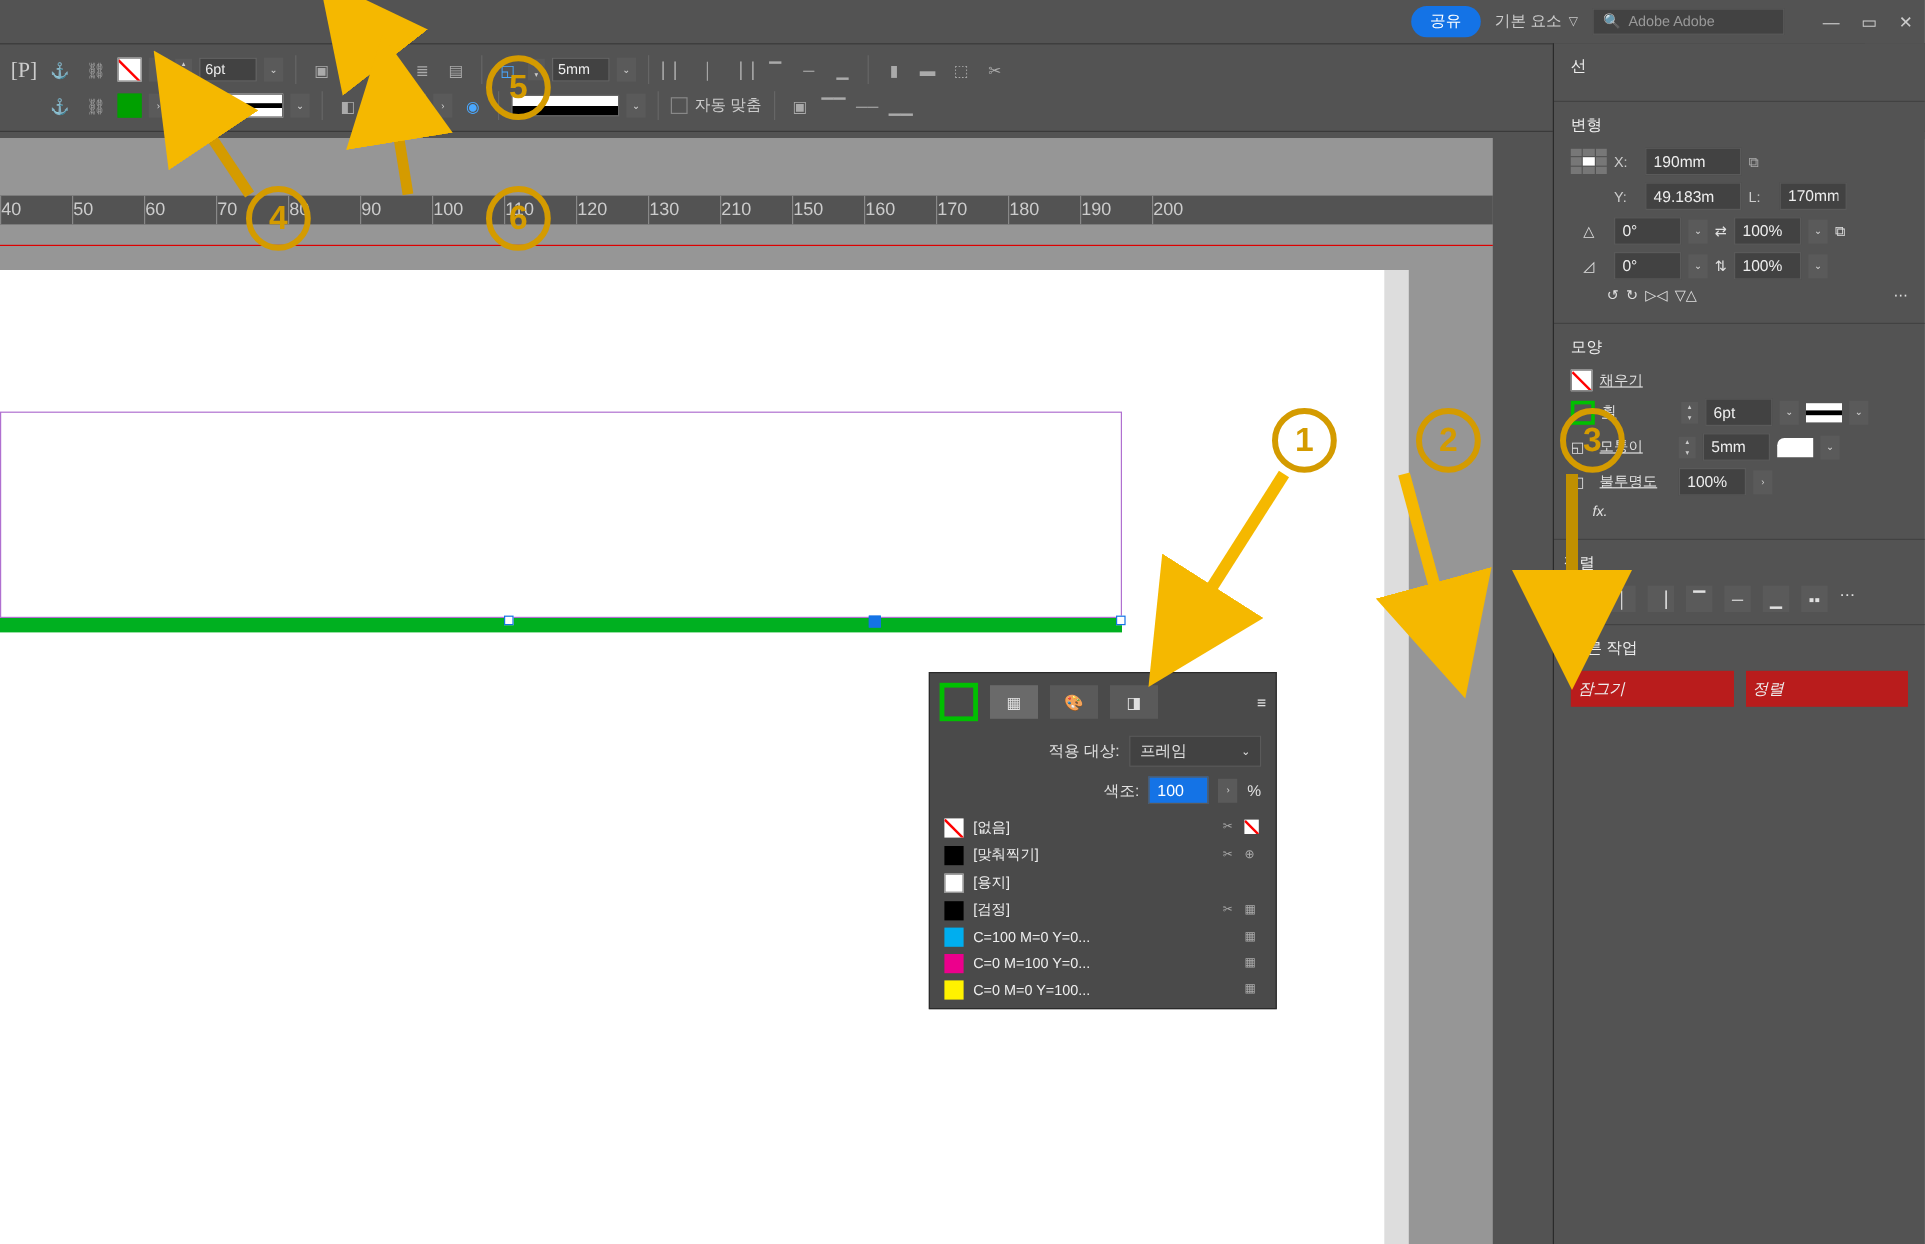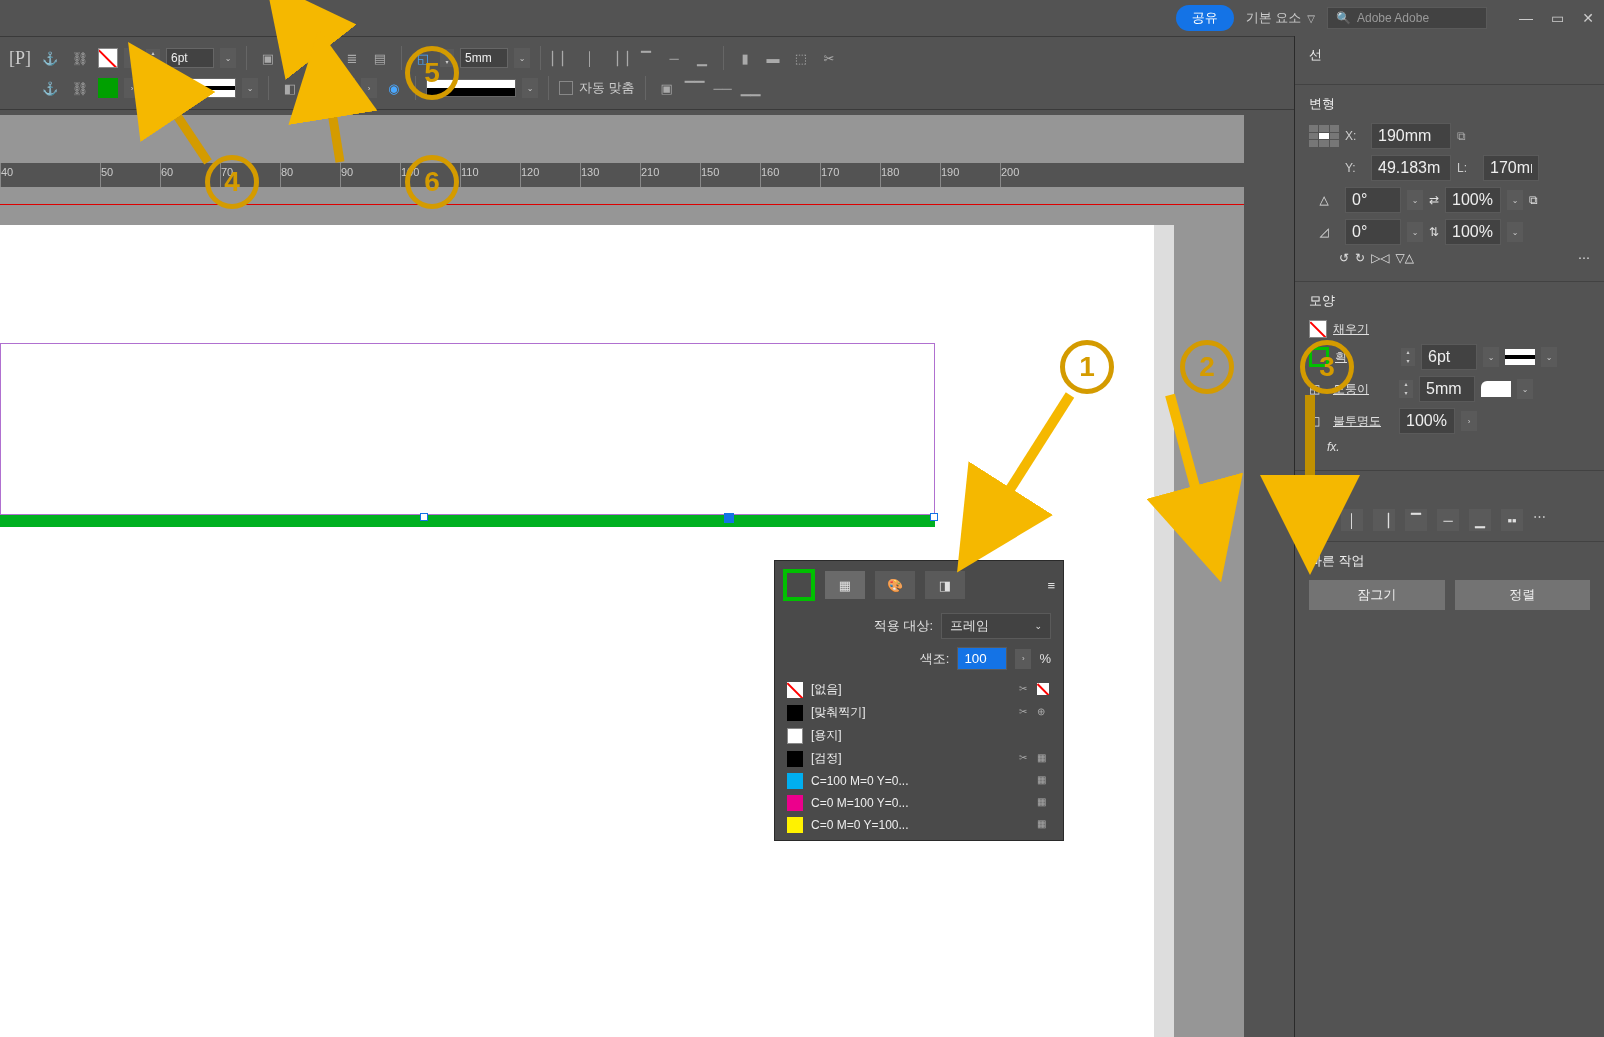--- a/index.html
+++ b/index.html
@@ -28,54 +28,54 @@
   .stroke-style { width: 90px; height: 20px; background: #fff; border: 1px solid #666; display: flex; align-items: center; }
   .stroke-style .bar { height: 4px; width: 100%; background: #000; }
   .sep { width: 1px; height: 24px; background: #666; margin: 0 4px; }
   .checkbox-row { display: flex; align-items: center; gap: 6px; color: #ccc; }
   .checkbox { width: 14px; height: 14px; border: 1px solid #888; }
   .tool-icon { width: 22px; height: 22px; display: flex; align-items: center; justify-content: center; color: #aaa; }
 
   
   .main { position: absolute; top: 115px; left: 0; right: 360px; bottom: 0; background: #969696; }
   .ruler-h { position: absolute; top: 48px; left: 0; right: 0; height: 24px; background: #535353; display: flex; }
-  .ruler-h .tick { position: relative; color: #ccc; font-size: 11px; text-align: center; }
+  .ruler-h .tick { position: relative; color: #ccc; font-size: 15px; text-align: center; }
   .ruler-h .tick span { position: absolute; left: 0; top: 3px; }
   .page { position: absolute; top: 110px; left: 0; right: 90px; bottom: 0; background: #fff; }
   .page-edge { position: absolute; top: 110px; right: 70px; width: 20px; bottom: 0; background: #ddd; }
   .red-guide { position: absolute; top: 89px; left: 0; right: 0; height: 1px; background: #d00; }
   .sel-frame { position: absolute; top: 228px; left: 0; width: 935px; height: 172px; border: 1px solid #b070d0; }
   .green-line { position: absolute; top: 400px; left: 0; width: 935px; height: 12px; background: #00b020; }
   .handle { position: absolute; width: 8px; height: 8px; background: #fff; border: 1px solid #1473e6; }
   .handle.mid { left: 420px; top: 398px; }
   .handle.blue { background: #1473e6; left: 724px; top: 398px; width: 10px; height: 10px; }
   .handle.right { left: 930px; top: 398px; }
 
   
   .rightpanel { position: absolute; top: 36px; right: 0; width: 310px; bottom: 0; background: #535353; border-left: 1px solid #2a2a2a; }
   .rp-tabs { display: flex; height: 36px; border-bottom: 1px solid #2a2a2a; }
   .rp-tab { padding: 8px 16px; color: #ccc; cursor: pointer; font-size: 13px; }
   .rp-tab.active { background: #424242; border-bottom: 2px solid #1473e6; }
   .rp-section { padding: 10px 14px; border-bottom: 1px solid #424242; }
   .rp-title { color: #eee; font-size: 13px; margin-bottom: 10px; }
   .rp-row { display: flex; align-items: center; gap: 6px; margin-bottom: 6px; font-size: 12px; }
   .rp-label { color: #ccc; width: 20px; }
-  .rp-input { background: #424242; border: 1px solid #5a5a5a; color: #eee; padding: 3px 6px; width: 80px; font-size: 16px; }
+  .rp-input { background: #424242; border: 1px solid #5a5a5a; color: #eee; padding: 3px 6px; width: 80px; font-size: 13px; }
   .rp-input.sm { width: 56px; }
   .rp-stepper { display: flex; flex-direction: column; background: #5a5a5a; width: 14px; }
   .rp-stepper span { height: 9px; font-size: 6px; text-align: center; color: #ccc; cursor: pointer; }
   .rp-swatch { width: 20px; height: 20px; }
   .rp-swatch.green { border: 3px solid #00c000; }
   .ref-grid { width: 30px; height: 22px; display: grid; grid-template: repeat(3,1fr)/repeat(3,1fr); gap: 1px; }
   .ref-grid span { background: #777; }
   .ref-grid span.sel { background: #fff; }
   .align-row { display: flex; gap: 10px; padding: 8px 14px; }
   .align-btn { width: 22px; height: 22px; background: #5a5a5a; display: flex; align-items: center; justify-content: center; }
   .quick-btns { display: flex; gap: 10px; padding: 10px 14px; }
-  .quick-btn { flex: 1; background: #737373; text-align: center; padding: 6px; color: #eee; cursor: pointer; }
+  .quick-btn { flex: 1; background: #b91c1c; padding: 6px; color: #eee; cursor: pointer; font-style: italic; }
   .far-right { position: absolute; top: 36px; right: 0; width: 50px; height: 80px; background: #535353; display: flex; flex-direction: column; align-items: center; gap: 10px; padding-top: 10px; }
 
   
   .swatch-popup { position: absolute; left: 774px; top: 560px; width: 290px; background: #4a4a4a; border: 1px solid #2a2a2a; }
   .sp-header { display: flex; align-items: center; gap: 10px; padding: 8px; }
   .sp-bigswatch { width: 32px; height: 32px; border: 4px solid #00c000; }
   .sp-tab { width: 40px; height: 28px; background: #5a5a5a; display: flex; align-items: center; justify-content: center; cursor: pointer; }
   .sp-tab.active { background: #6a6a6a; }
   .sp-row { display: flex; align-items: center; justify-content: flex-end; gap: 8px; padding: 4px 12px; }
   .sp-dd { background: #424242; border: 1px solid #5a5a5a; padding: 3px 8px; width: 110px; display: flex; justify-content: space-between; align-items: center; }
@@ -195,21 +195,21 @@
   <span style="color:#ccc;">⚡</span>
   <span style="color:#ccc;">⚙</span>
   <span style="color:#ccc;">≡</span>
 </div>
 
 <div class="main">
   <div class="ruler-h" id="ruler">
       <div class="tick" style="width: 60px; border-left: 1px solid rgb(136, 136, 136);">
         <span>40</span>
       </div>
-      <div class="tick" style="width: 60px; border-left: 1px solid rgb(136, 136, 136); margin-left: 40px;">
+      <div class="tick" style="width: 60px; border-left: 1px solid rgb(136, 136, 136);">
         <span>50</span>
       </div>
       <div class="tick" style="width: 60px; border-left: 1px solid rgb(136, 136, 136);">
         <span>60</span>
       </div>
       <div class="tick" style="width: 60px; border-left: 1px solid rgb(136, 136, 136);">
         <span>70</span>
       </div>
       <div class="tick" style="width: 60px; border-left: 1px solid rgb(136, 136, 136);">
         <span>80</span>

